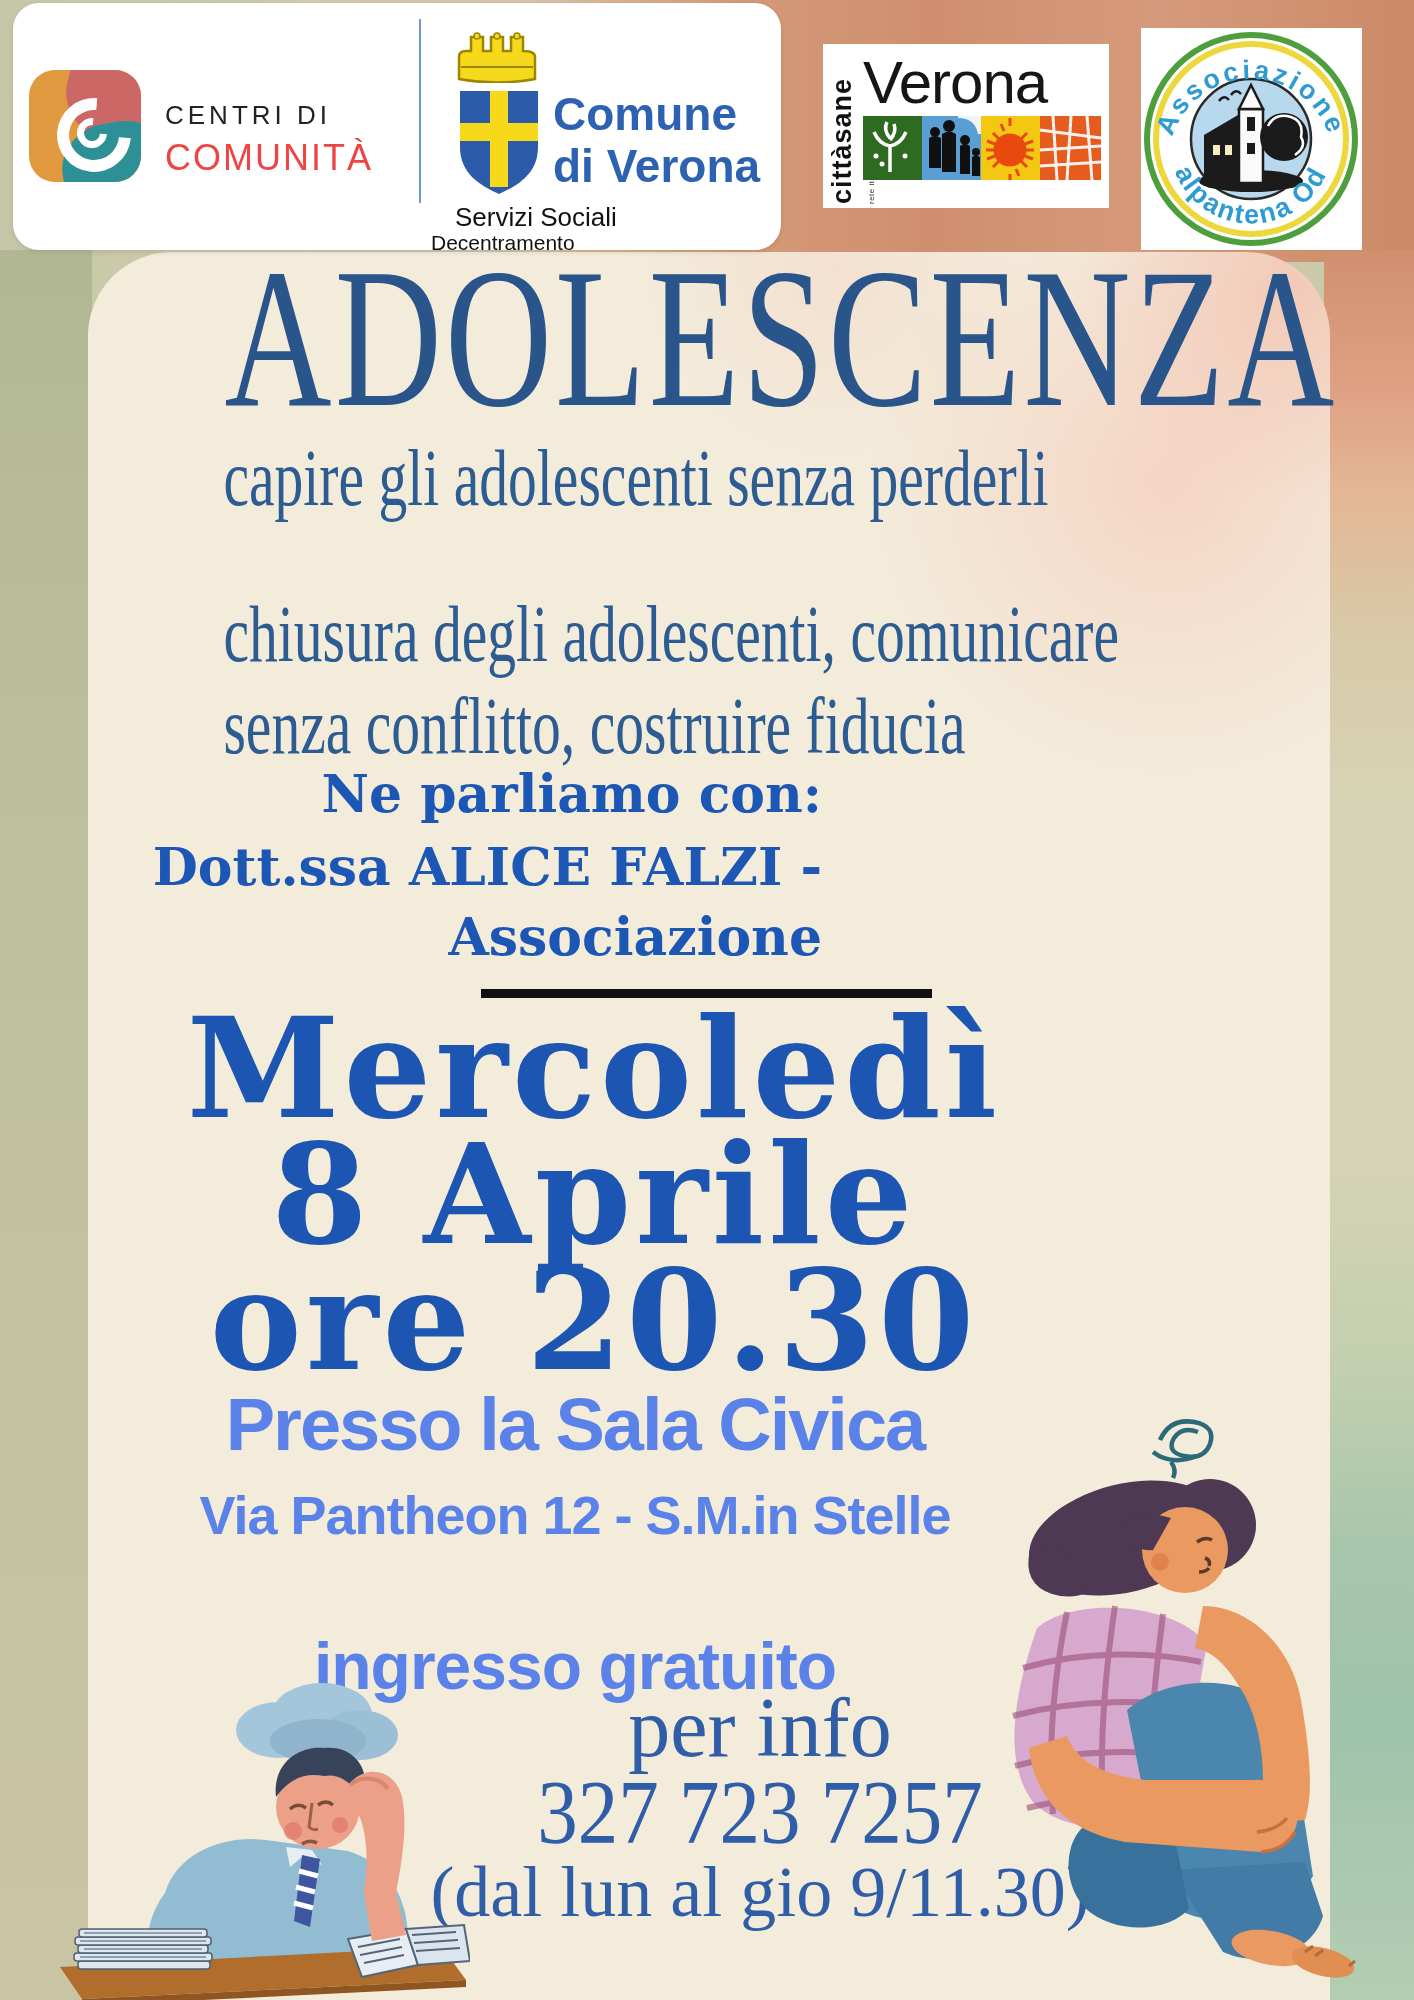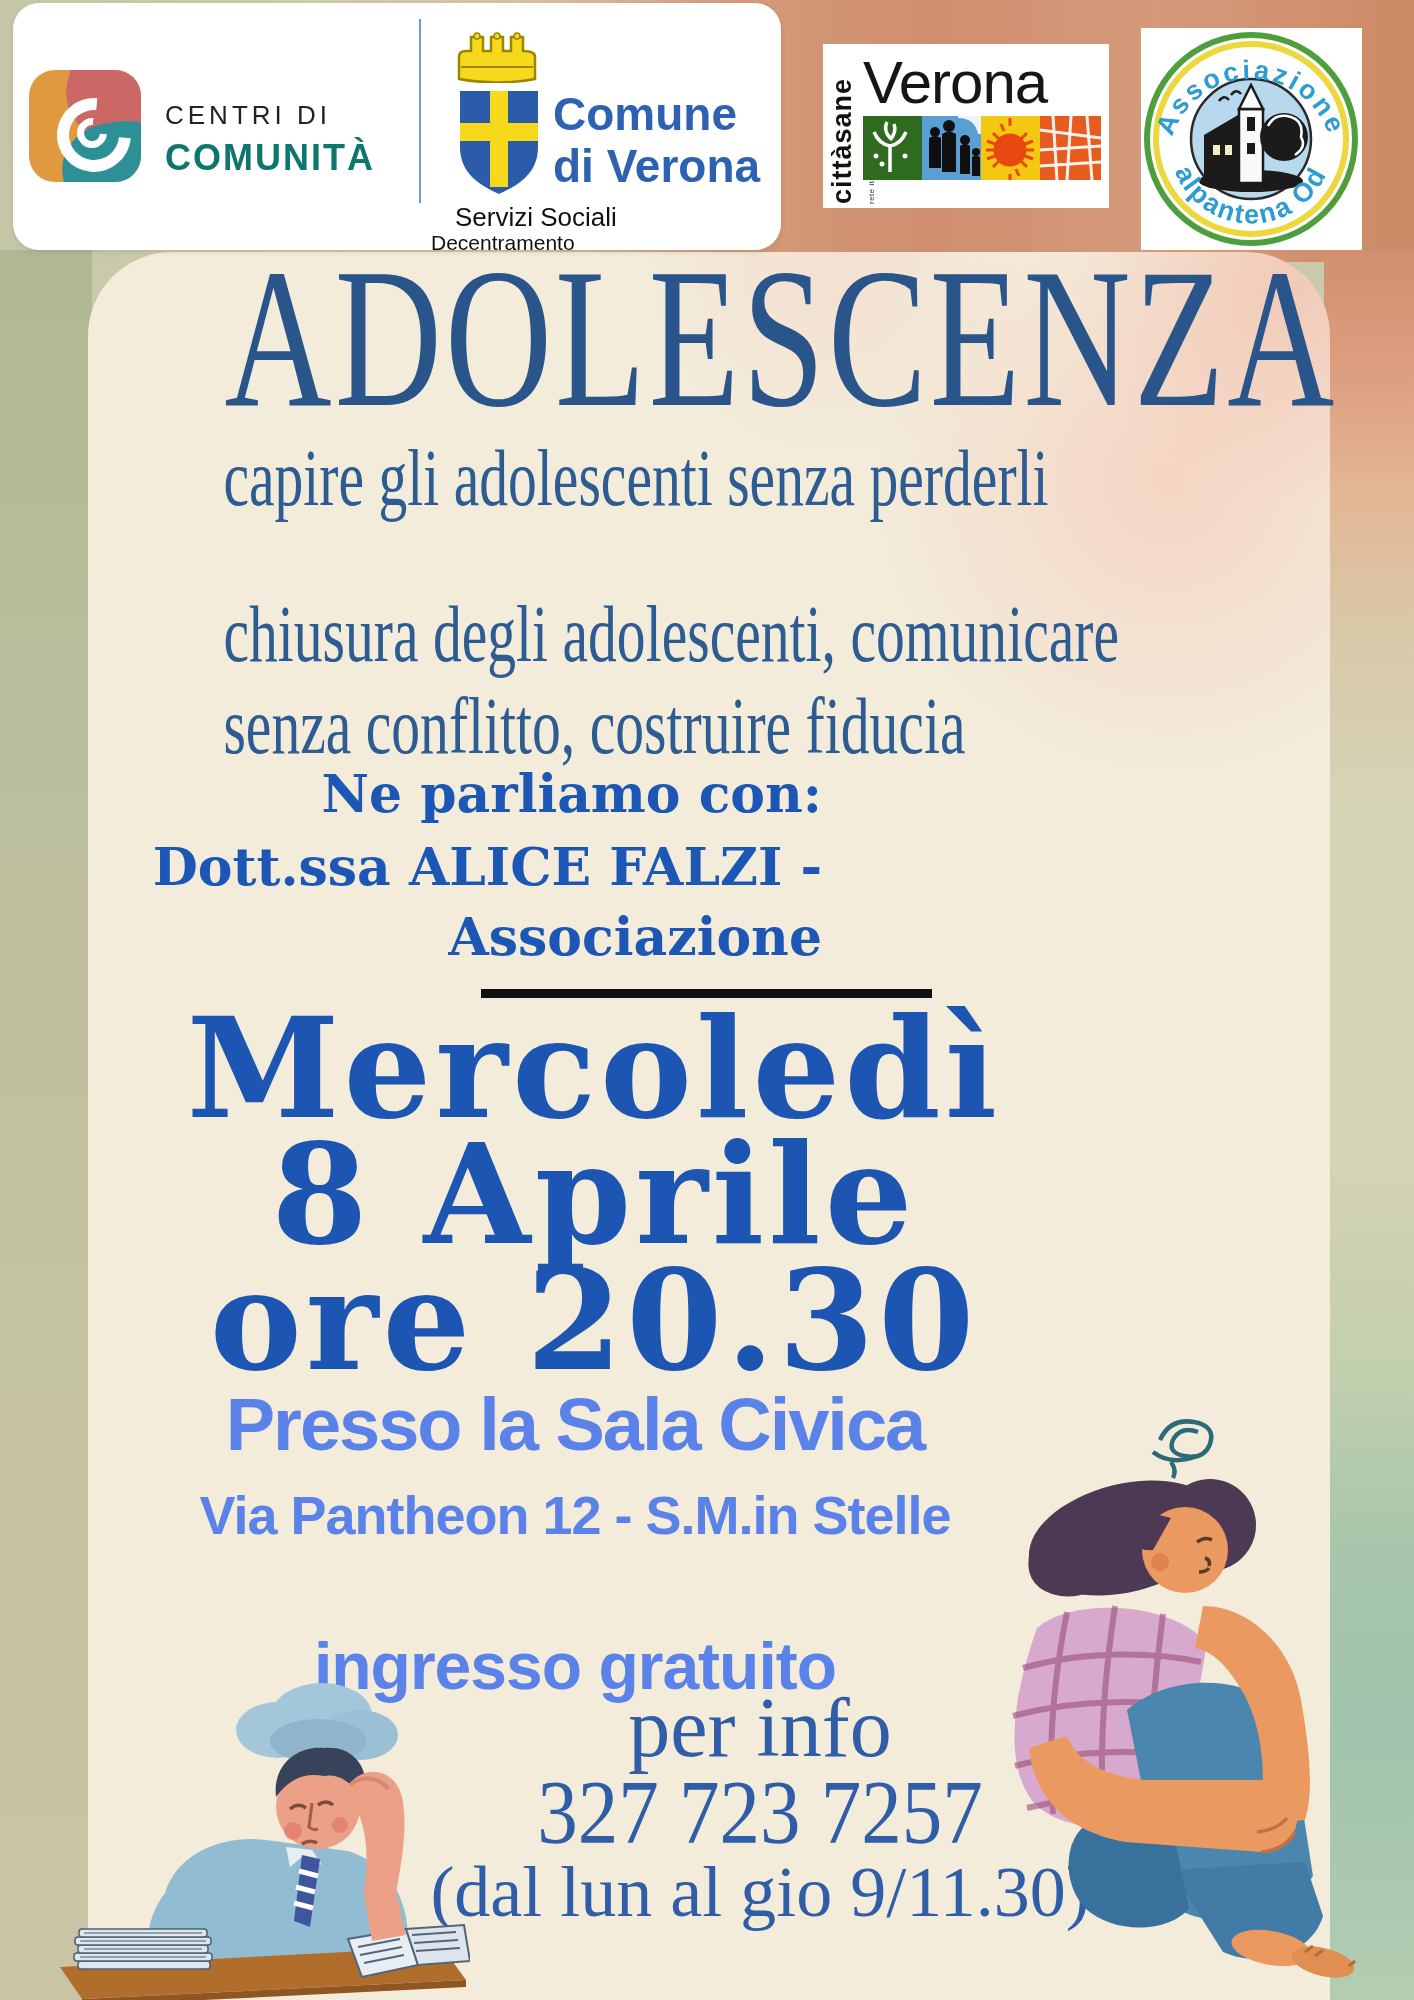--- a/index.html
+++ b/index.html
@@ -39,21 +39,21 @@
   .header-card{
     left:13px;top:3px;width:768px;height:247px;background:#ffffff;
     border-radius:26px;box-shadow:0 2px 5px rgba(90,90,70,.18);
   }
   .cc-icon{left:16px;top:67px;width:112px;height:112px;border-radius:26px;overflow:hidden;background:#e0993f;}
   .cc-red{position:absolute;left:34%;top:-28%;width:95%;height:92%;background:#cb6866;border-radius:46%;transform:rotate(14deg);}
   .cc-teal{position:absolute;left:30%;top:46%;width:100%;height:90%;background:#2d9097;border-radius:44%;transform:rotate(-9deg);}
   .cc-c-outer{position:absolute;left:28px;top:28px;width:50px;height:50px;border:12px solid #fff;border-right-color:transparent;border-radius:50%;transform:rotate(-40deg);}
   .cc-c-inner{position:absolute;left:48px;top:48px;width:16px;height:16px;border:7px solid #fff;border-right-color:transparent;border-radius:50%;transform:rotate(-40deg);}
   .centri-l1{left:152px;top:97px;font-size:26px;letter-spacing:4px;color:#222;}
-  .centri-l2{left:152px;top:134px;font-size:36px;font-weight:700;letter-spacing:2px;color:#0f766e;}
+  .centri-l2{left:152px;top:134px;font-size:36px;font-weight:400;letter-spacing:2px;color:#ef4444;}
   .hdr-divider{left:406px;top:16px;width:2px;height:184px;background:#6f9bd2;}
   .comune-l1{left:540px;top:84px;font-size:46px;font-weight:700;color:#2d62b2;}
   .comune-l2{left:540px;top:136px;font-size:46px;font-weight:700;color:#2d62b2;}
   .servizi-l1{left:442px;top:199px;font-size:26px;color:#111;}
   .servizi-l2{left:418px;top:228px;font-size:21px;color:#111;}
 
   
   .cs-card{left:823px;top:44px;width:286px;height:164px;background:#fff;}
   .cs-vertical{
     position:absolute;left:4px;top:160px;width:158px;height:34px;

